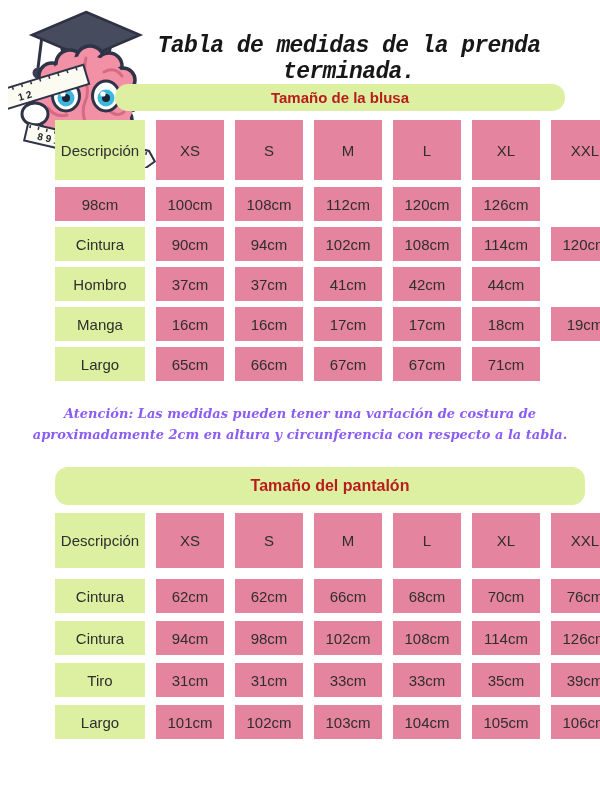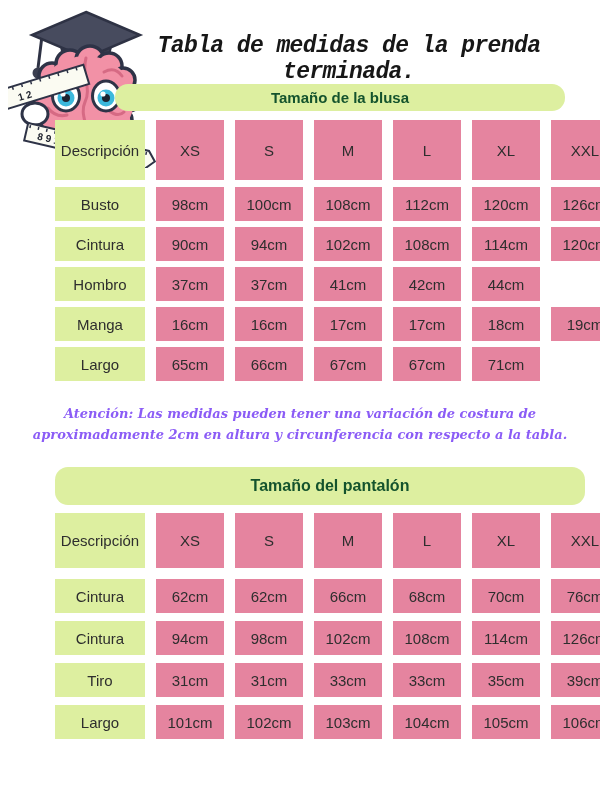--- a/index.html
+++ b/index.html
@@ -20,21 +20,21 @@
     font-family: Liberation Mono, monospace;
     font-style: italic; font-weight: bold;
     font-size: 23px; letter-spacing: -0.6px;
     color: #171717;
   }
 
   
   .band {
     background: var(--green, #ddefa0);
     display: flex; align-items: center; justify-content: center;
-    font-weight: bold; color: #14532d; border-radius: 13px;
+    font-weight: bold; color: #b91c1c; border-radius: 13px;
   }
   #blouse-band { left: 115px; top: 84px; width: 450px; height: 27px; font-size: 15px; }
   #pants-band  { left: 55px;  top: 467px; width: 510px; height: 38px; font-size: 16px; padding-left: 20px; }
 
   
   .size-grid { left: 55px; width: 564px; }
   #blouse-grid { top: 120px; }
   #pants-grid  { top: 513px; }
   .grid-row {
     display: grid;
@@ -145,21 +145,20 @@
   <div class="grid-row header-row">
     <div class="cell label-cell">Descripción</div>
     <div class="cell data-cell">XS</div>
     <div class="cell data-cell">S</div>
     <div class="cell data-cell">M</div>
     <div class="cell data-cell">L</div>
     <div class="cell data-cell">XL</div>
     <div class="cell data-cell">XXL</div>
   </div>
   <div class="grid-row data-row">
-    <div class="cell label-cell">Busto</div>
     <div class="cell data-cell">98cm</div>
     <div class="cell data-cell">100cm</div>
     <div class="cell data-cell">108cm</div>
     <div class="cell data-cell">112cm</div>
     <div class="cell data-cell">120cm</div>
     <div class="cell data-cell">126cm</div>
   </div>
   <div class="grid-row data-row">
     <div class="cell label-cell">Cintura</div>
     <div class="cell data-cell">90cm</div>

